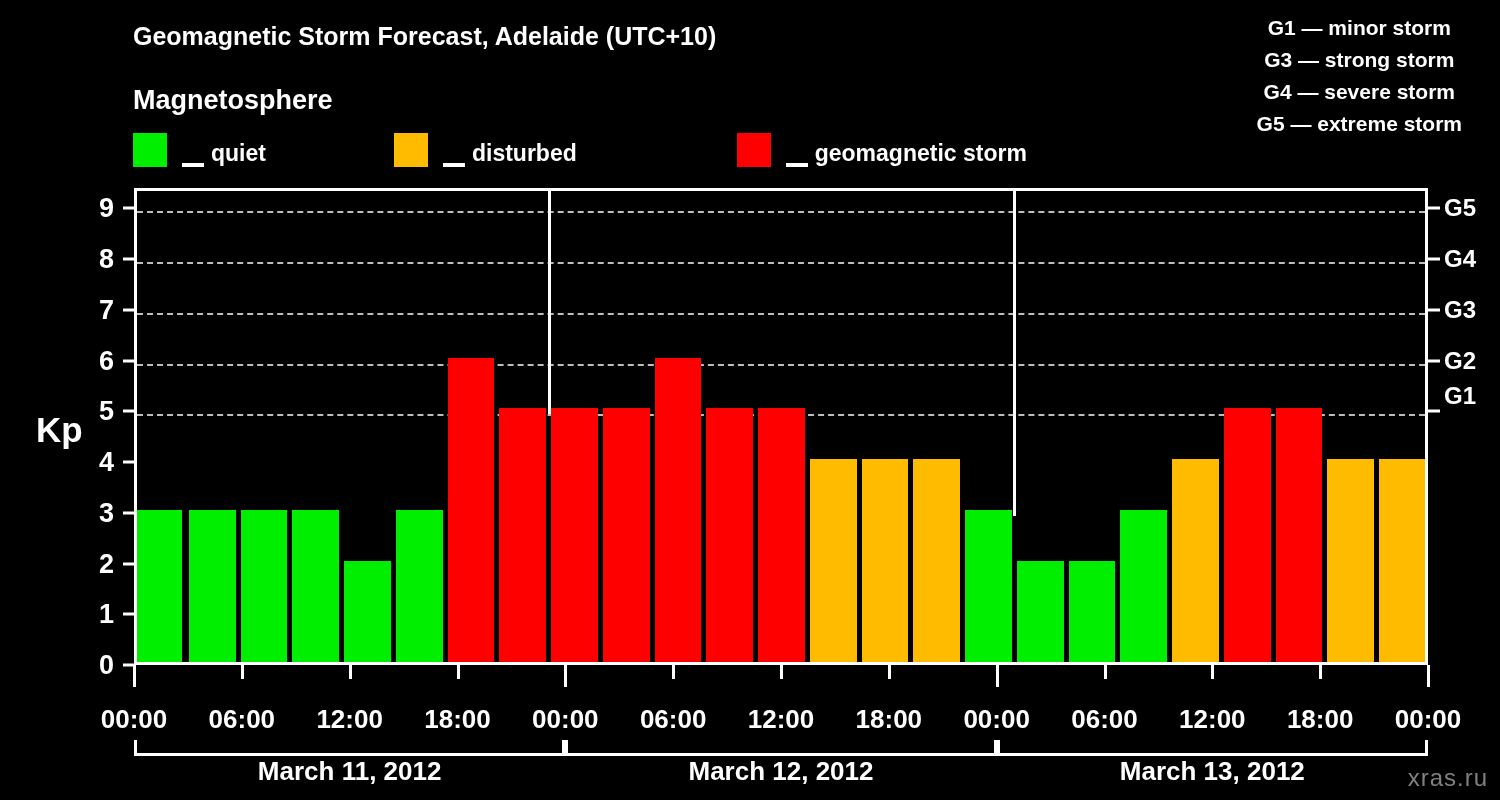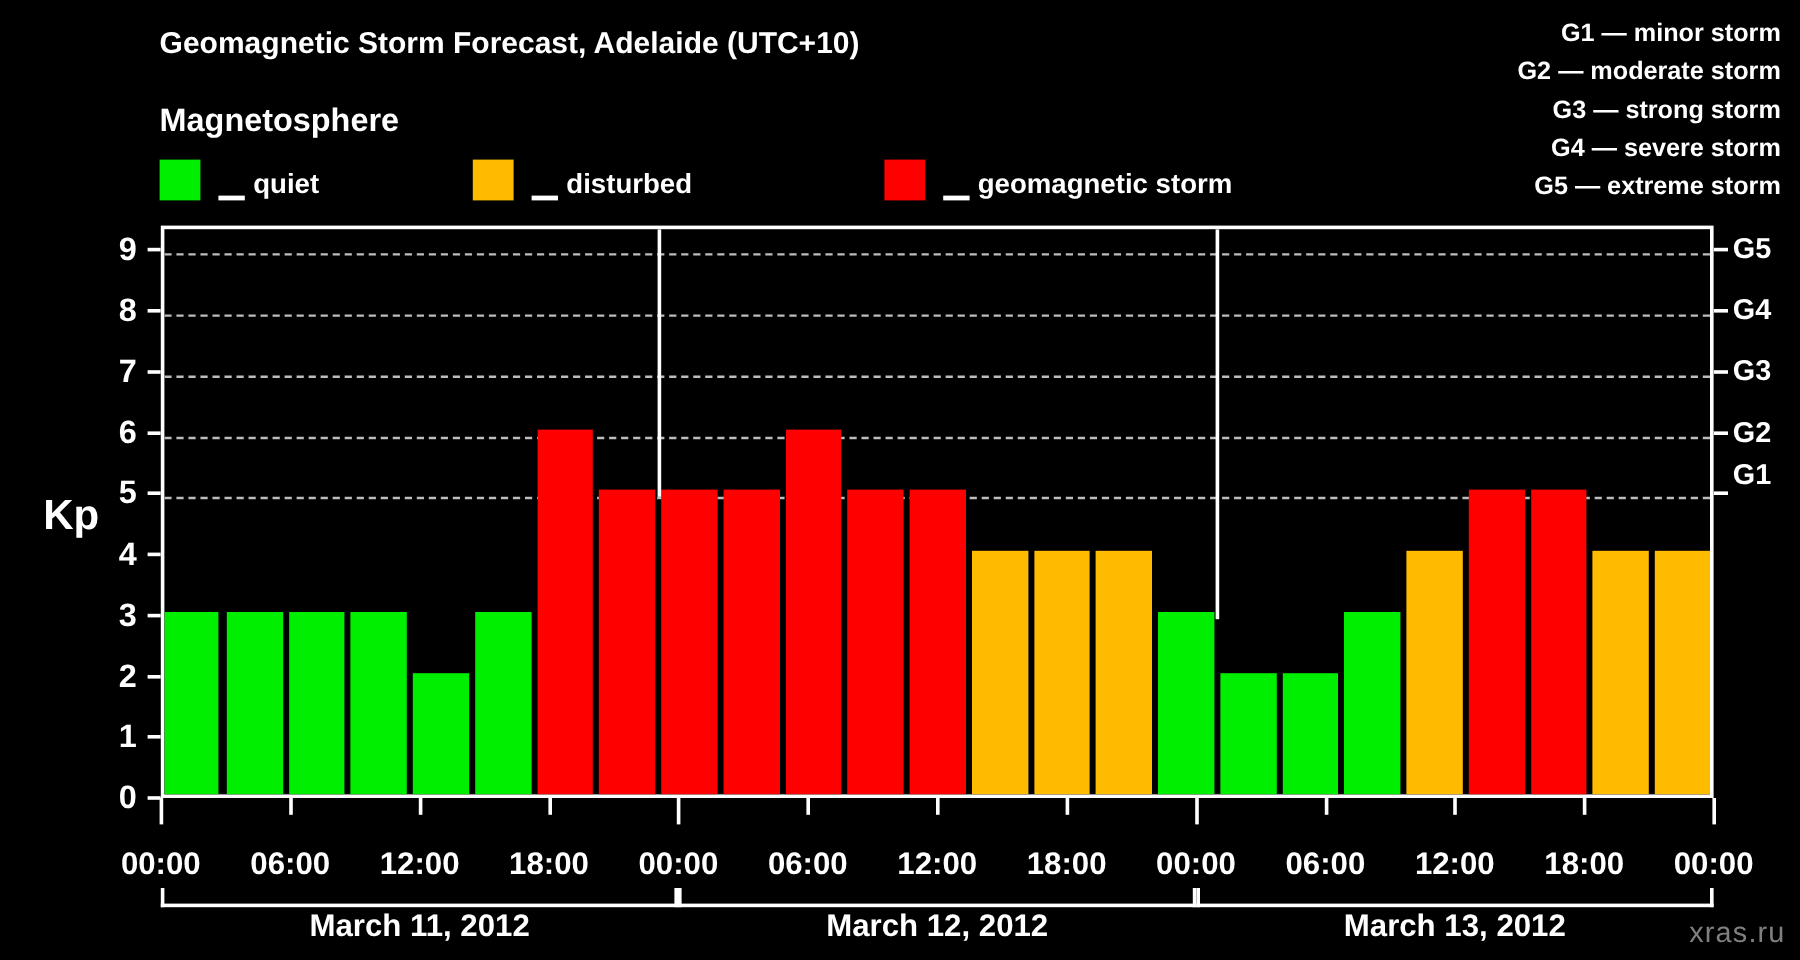--- a/index.html
+++ b/index.html
@@ -71,23 +71,23 @@
   }
   .legend-text {
     color: #ffffff;
     font-size: 23px;
     font-weight: bold;
   }
 
   
   #g-scale-legend {
     position: absolute;
-    right: 16px;
+    right: 38px;
     top: 12px;
-    text-align: right;
+    text-align: center;
   }
   .g-scale-row {
     color: #ffffff;
     font-size: 21px;
     font-weight: bold;
     line-height: 32px;
     white-space: nowrap;
   }
 
   
@@ -257,21 +257,20 @@
       </div>
       <div class="legend-entry" style="margin-left: 160px;">
         <span class="legend-swatch" style="background: rgb(255, 0, 0);"></span>
         <span class="legend-dash"></span>
         <span class="legend-text">geomagnetic storm</span>
       </div>
     </div>
 
   <div id="g-scale-legend">
       <div class="g-scale-row">G1 — minor storm</div>
-      <div class="g-scale-row">G2 — moderate storm</div>
       <div class="g-scale-row">G3 — strong storm</div>
       <div class="g-scale-row">G4 — severe storm</div>
       <div class="g-scale-row">G5 — extreme storm</div>
     </div>
 
   <div id="y-axis-title">Kp</div>
 
   <div id="y-axis-group">
       <div class="y-tick-label" style="left: 78px; top: 665px;">0</div>
       <div class="y-tick-mark" style="left: 123px; top: 665px;"></div>

